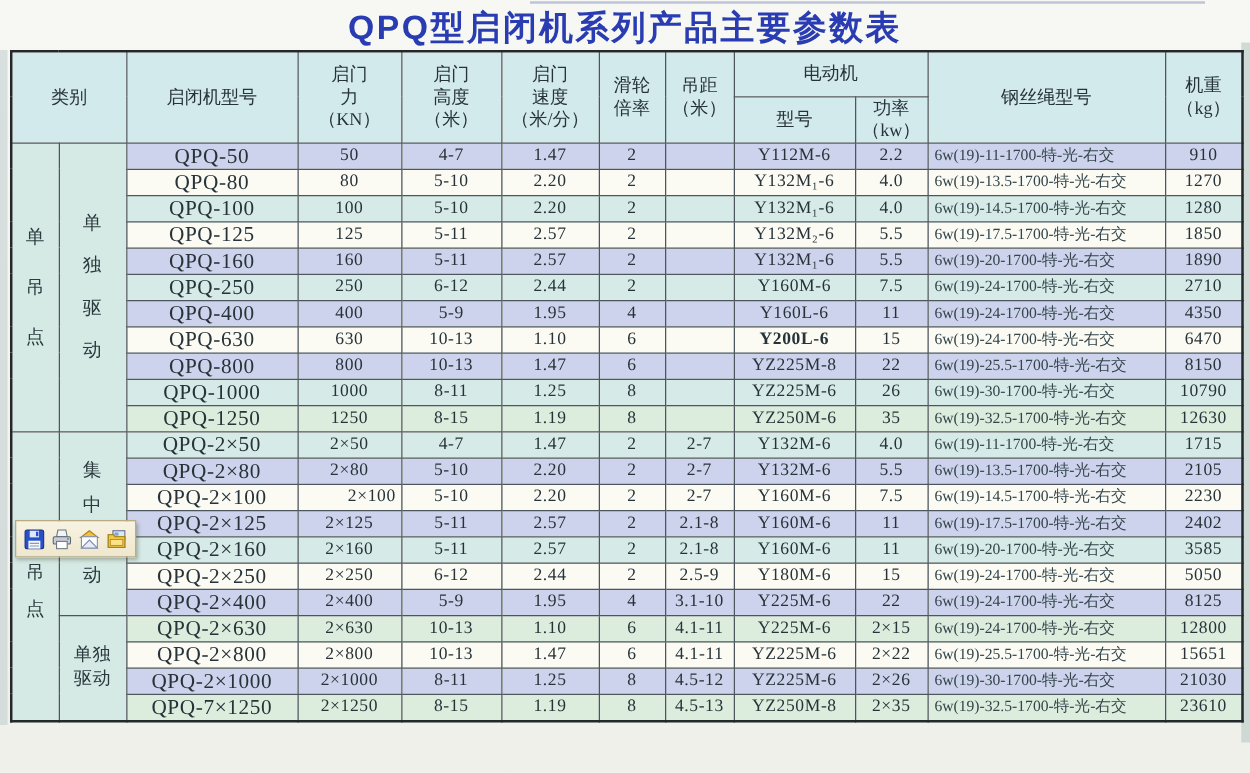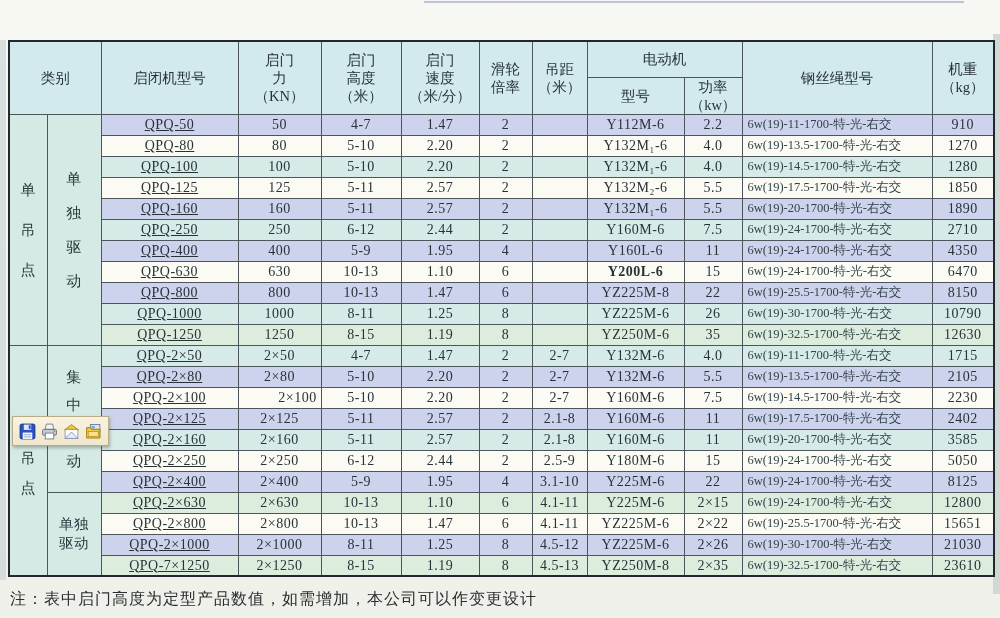--- a/index.html
+++ b/index.html
@@ -22,41 +22,42 @@
   thead th { background:#d2eaec; font-weight:normal; white-space:pre-line; line-height:1.25; font-size:14.5px; }
   thead tr.h1 { height:36px; } thead tr.h2 { height:24px; }
   tbody tr { height:21px; }
   td.cat { background:#d5eae5; white-space:pre-line; font-size:15px; color:#2b3a3f; }
   td.v3 { line-height:40px; }
   td.v4 { line-height:34px; }
   td.v4b { line-height:28px; }
   td.v2 { line-height:30px; padding-top:24px; }
   td.h2 { line-height:19px; font-size:14.5px; }
   td.c8 { text-align:left; padding-left:5px; font-size:12.5px; letter-spacing:0; color:#32444a; }
-  td.c0 { font-size:14px;text-decoration:underline; }
+  td.c0 { font-size:17px; }
   td { letter-spacing:.5px; }
 
   .toolbar { position:absolute; left:12px; top:416px; width:97px; height:30px;
              background:linear-gradient(180deg,#f8f3e2,#efe7cd); border:1px solid #b9ab84;
              box-shadow:1px 2px 3px rgba(60,60,40,.35); display:flex; align-items:center;
              justify-content:space-around; padding:0 3px; z-index:5; }
   .tb-btn { width:19px; height:19px; display:flex; align-items:center; justify-content:center; cursor:pointer; }
   .tb-btn svg { width:17px; height:17px; }
 
   .note { position:absolute; left:10px; top:589px; font-family:"Liberation Sans","DejaVu Sans",sans-serif;
           font-size:16px; color:#2a2e30; letter-spacing:1px; }
 </style>
 </head>
 <body>
 
 <div class="page">
   <div class="top-line"></div>
   <div class="edge-right"></div>
   <div class="edge-left"></div>
 
+  <div class="title">QPQ型启闭机系列产品主要参数表</div>
 
   <div class="tbl-wrap">
     <table>
       <colgroup>
         <col style="width:38px">
           <col style="width:54px">
           <col style="width:137px">
         <col style="width:83px">
           <col style="width:80px">
           <col style="width:78px">
@@ -409,14 +410,13 @@
       <svg viewBox="0 0 16 16">
         <rect x="5" y="1.5" width="9" height="7" fill="#dbe7f3" stroke="#5e6e90" stroke-width="0.8"></rect>
         <rect x="6.2" y="2.8" width="3" height="2.4" fill="#7fa6d9"></rect>
         <path d="M1.5,4.5 h4 l1,1.5 h7.5 v8 h-12.5 z" fill="#f3c followed944" stroke="#a8831a" stroke-width="0.8"></path>
         <path d="M1.5,4.5 h4 l1,1.5 h7.5 v8 h-12.5 z" fill="#f3c944" stroke="#a8831a" stroke-width="0.8"></path>
         <rect x="3" y="8" width="9.5" height="4.5" fill="#fbe18a" stroke="#a8831a" stroke-width="0.6"></rect>
       </svg>
     </div>
   </div>
 
-  <div class="note">注：表中启门高度为定型产品数值，如需增加，本公司可以作变更设计</div>
 </div>
 
 </body></html>

